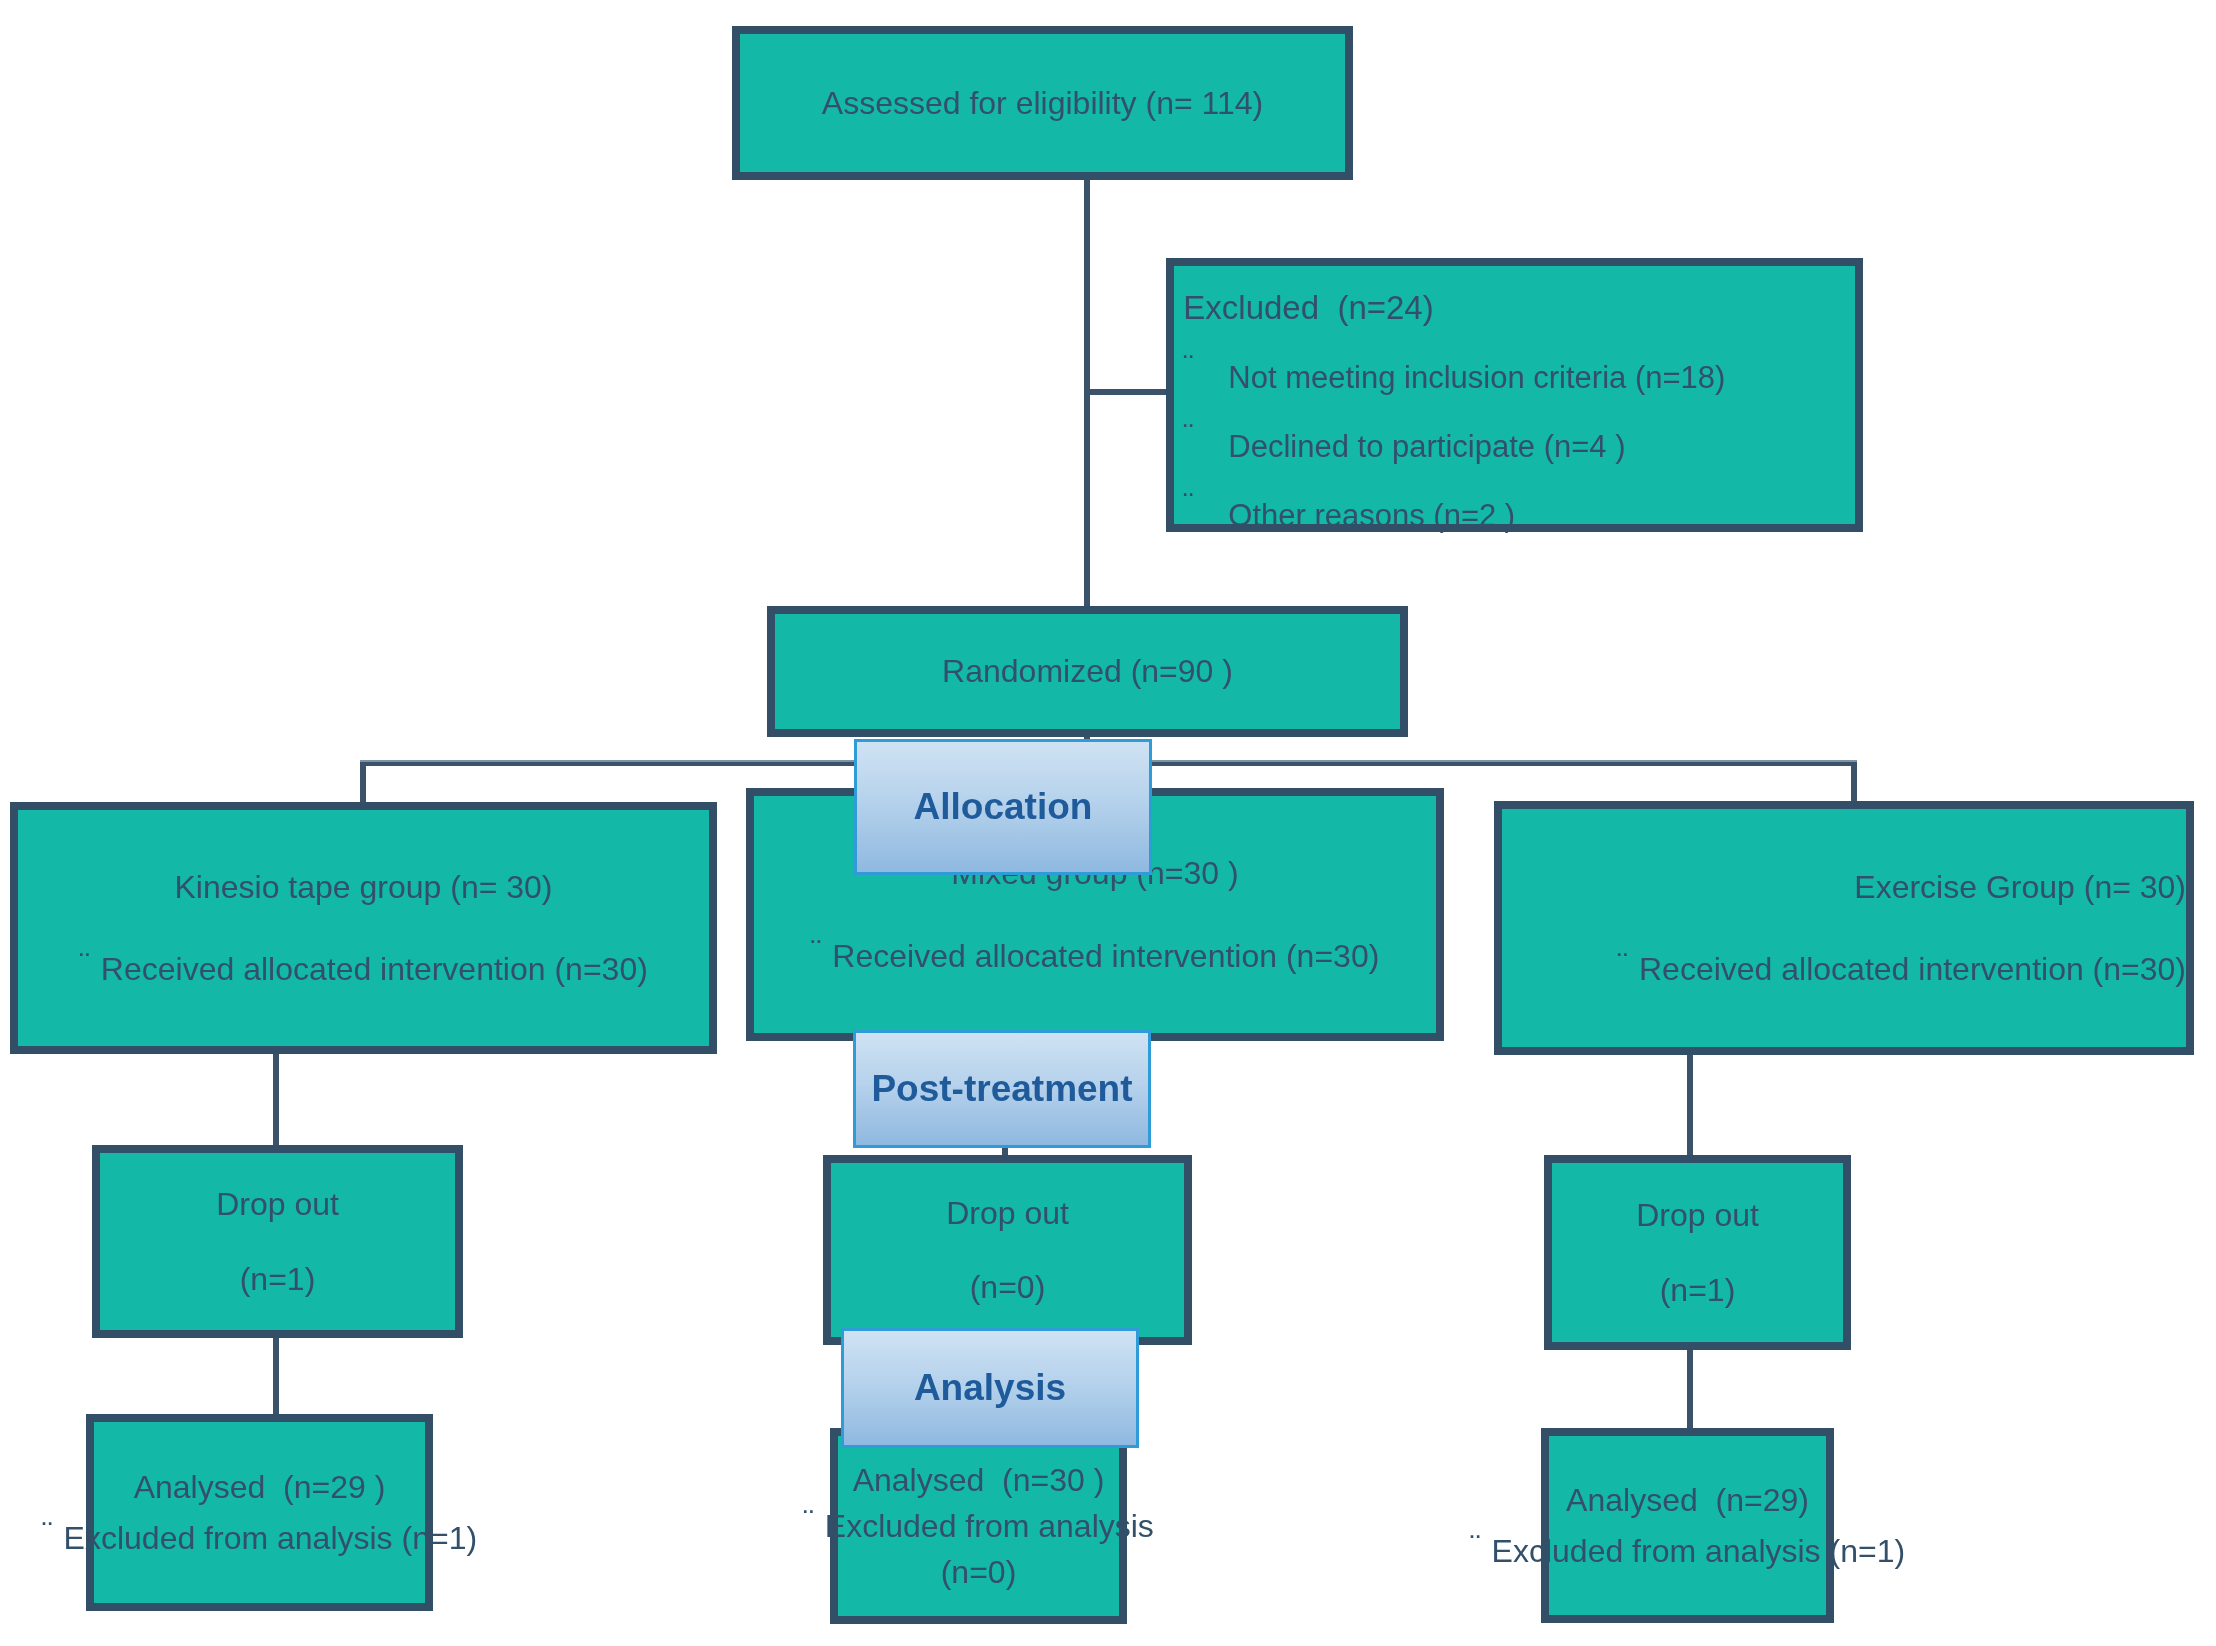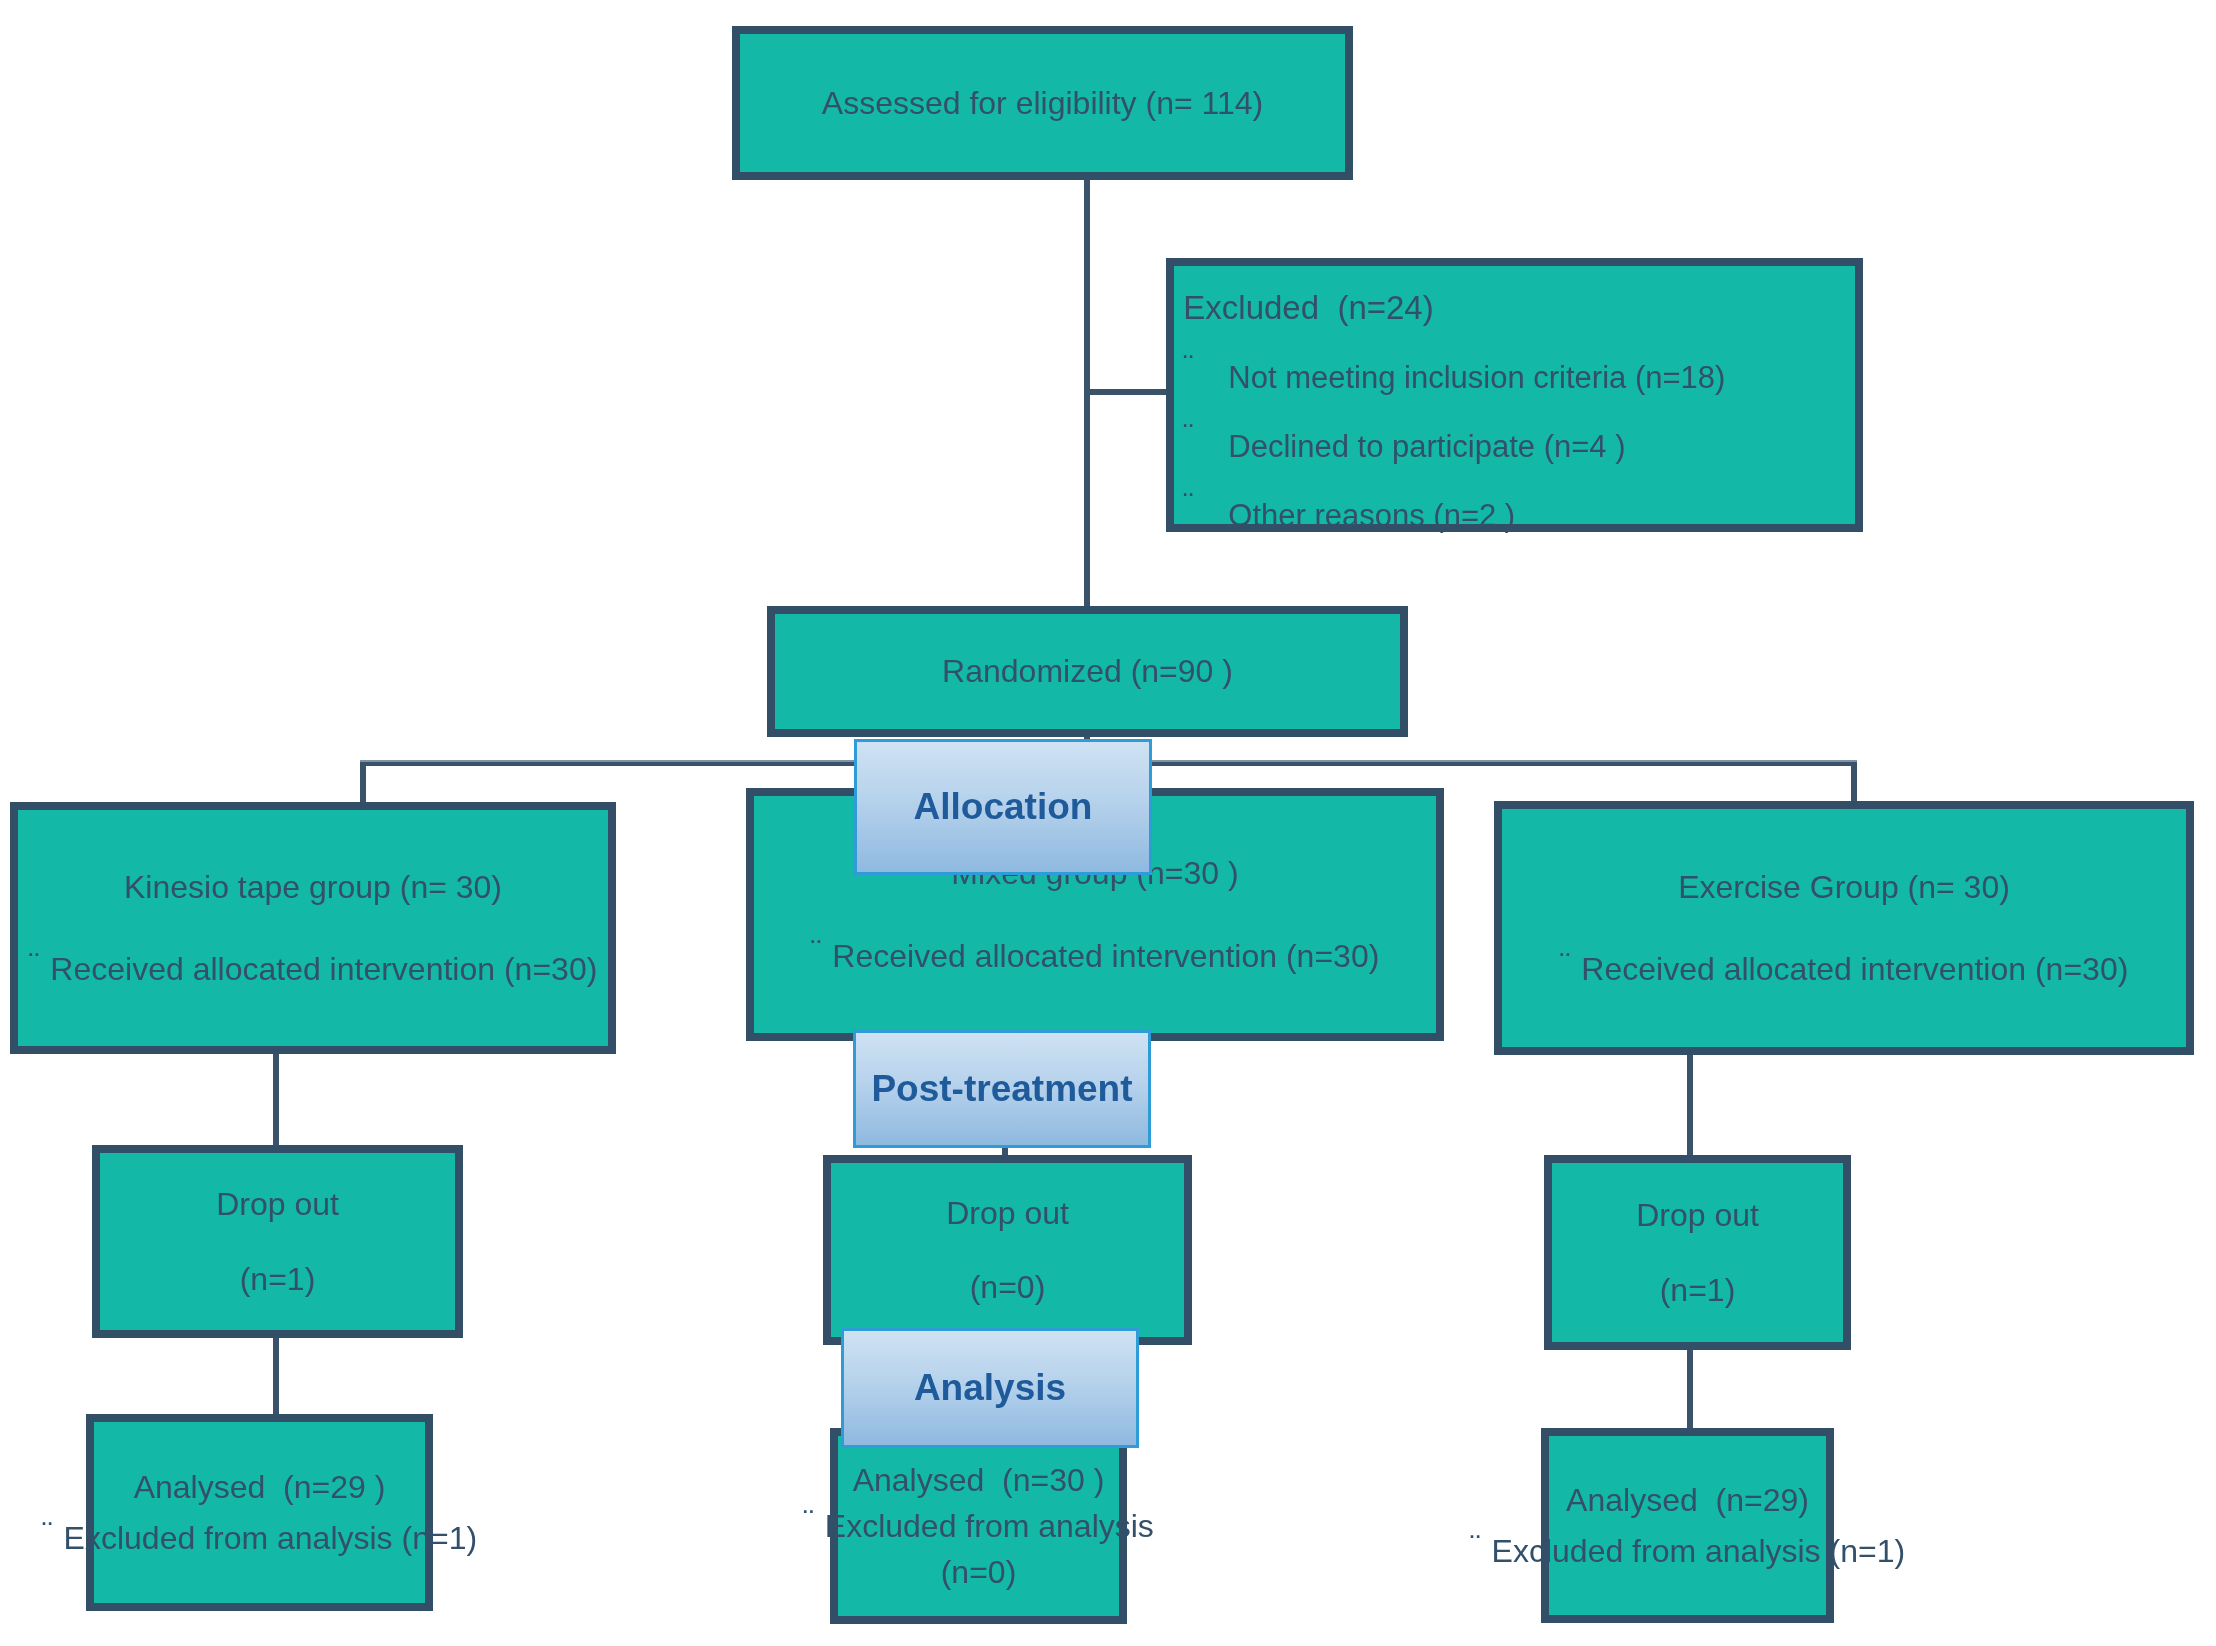--- a/index.html
+++ b/index.html
@@ -30,23 +30,23 @@
   }
   
   #assessed{left:732px;top:26px;width:621px;height:154px;z-index:10;}
   #excluded{left:1166px;top:258px;width:697px;height:274px;z-index:10;
             align-items:flex-start;justify-content:flex-start;text-align:left;
             padding:23.4px 7.8px 0 9.3px;font-size:31px;}
   #excluded .xtitle{line-height:37px;margin-bottom:17px;font-size:33px;}
   #excluded .xitem{line-height:69px;}
   #excluded .xitem .bullet{width:45px;margin-right:0;transform:translateY(-11px);}
   #randomized{left:767px;top:606px;width:641px;height:131px;z-index:10;}
-  #group0{left:10px;top:802px;width:606px;height:252px;z-index:10;gap:44px;}
+  #group0{left:10px;top:802px;width:707px;height:252px;z-index:10;gap:44px;}
   #group1{left:746px;top:788px;width:698px;height:253px;z-index:10;gap:44px;}
-  #group2{left:1494px;top:801px;width:700px;height:254px;z-index:10;gap:44px;}
+  #group2{left:1494px;top:801px;width:700px;height:254px;z-index:10;gap:44px;align-items:flex-end;}
   #drop0{left:92px;top:1145px;width:371px;height:193px;z-index:10;gap:36px;}
   #drop1{left:823px;top:1155px;width:369px;height:190px;z-index:10;gap:36px;}
   #drop2{left:1544px;top:1155px;width:307px;height:195px;z-index:10;gap:36px;}
   #ana0{left:86px;top:1414px;width:347px;height:197px;z-index:10;gap:12.5px;}
   #ana1{left:830px;top:1428px;width:297px;height:196px;z-index:10;gap:7.8px;}
   #ana2{left:1541px;top:1428px;width:293px;height:195px;z-index:10;gap:12.5px;}
   
   #band-alloc{left:854px;top:703px;width:298px;height:136px;margin-top:36px;}
   #band-post{left:853px;top:1030px;width:298px;height:118px;}
   #band-analysis{left:841px;top:1328px;width:298px;height:120px;}

